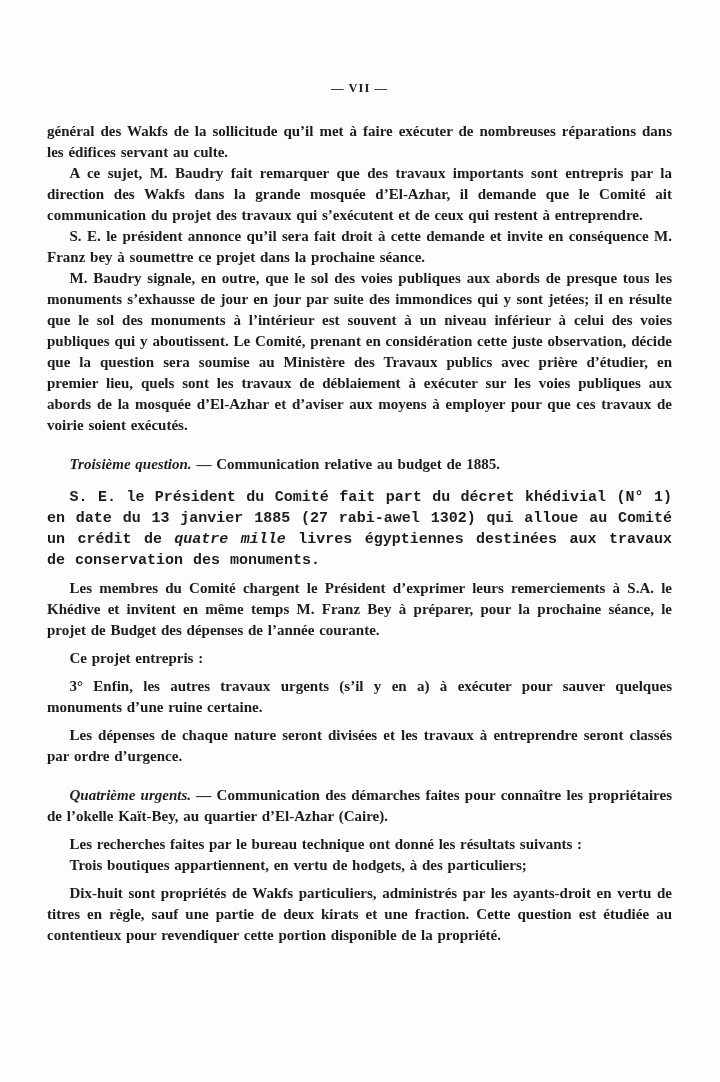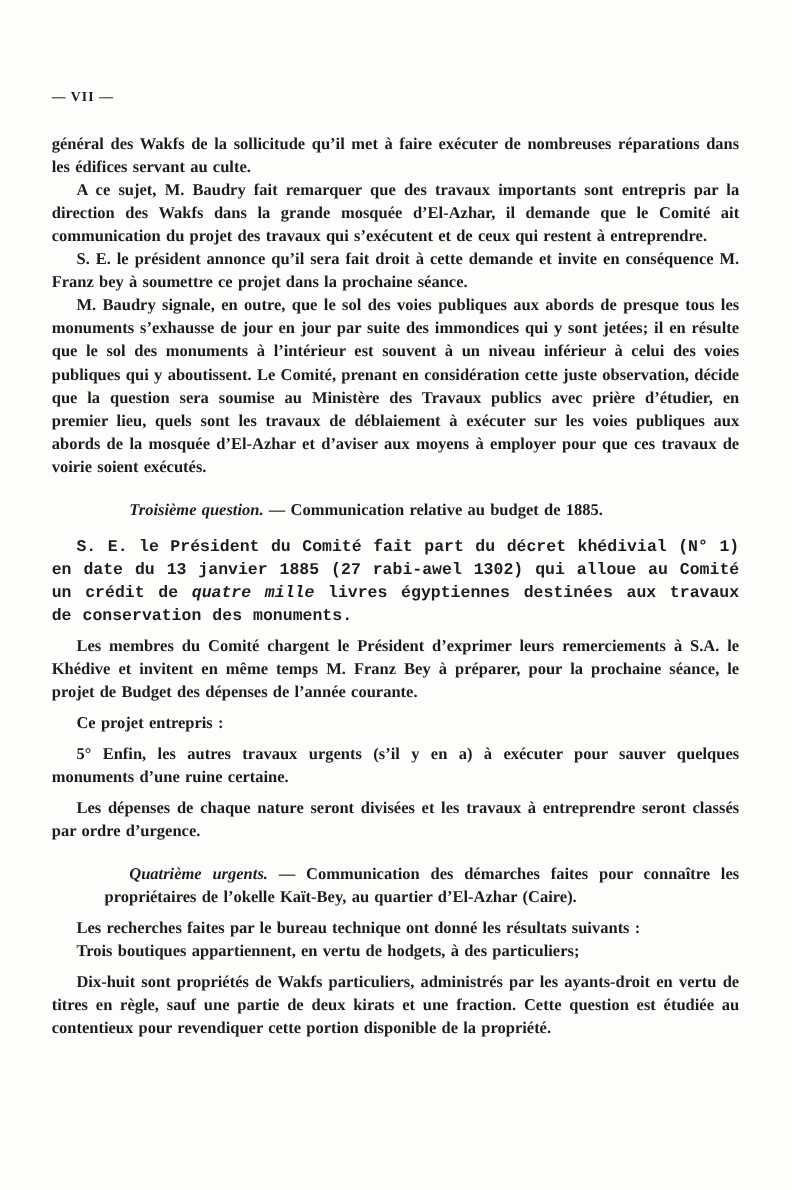--- a/index.html
+++ b/index.html
@@ -14,50 +14,51 @@
     background: #fdfdfb;
     box-sizing: border-box;
     padding: 78px 48px 20px 47px;
     font-family: "Liberation Serif", "DejaVu Serif", serif;
     font-weight: bold;
     color: #1c1c1c;
     font-size: 15px;
     line-height: 21px;
   }
   .page-number {
+    text-align: center;
     font-size: 12.5px;
     font-variant: small-caps;
     letter-spacing: 1px;
     margin-bottom: 22px;
   }
   .doc-body .para {
     margin: 0;
     text-align: justify;
     word-spacing: 1px;
   }
   .para.indent { text-indent: 1.5em; }
   .para.gap-sm { margin-top: 7px; }
   .para.gap-md { margin-top: 12px; font-family: Liberation Mono, monospace; }
-  .para.gap-lg { margin-top: 18px; margin-left: 48px; }
+  .para.gap-lg { margin-top: 18px; }
   .italic { font-style: italic; }
 </style>
 </head>
 <body>
 
 <div class="page">
   <div class="page-number">— VII —</div>
   <div class="doc-body">
       <p class="para"><span>général des Wakfs de la sollicitude qu’il met à faire exécuter de nombreuses réparations dans les édifices servant au culte.</span></p>
       <p class="para indent"><span>A ce sujet, M. Baudry fait remarquer que des travaux importants sont entrepris par la direction des Wakfs dans la grande mosquée d’El-Azhar, il demande que le Comité ait communication du projet des travaux qui s’exécutent et de ceux qui restent à entreprendre.</span></p>
       <p class="para indent"><span>S. E. le président annonce qu’il sera fait droit à cette demande et invite en conséquence M. Franz bey à soumettre ce projet dans la prochaine séance.</span></p>
       <p class="para indent"><span>M. Baudry signale, en outre, que le sol des voies publiques aux abords de presque tous les monuments s’exhausse de jour en jour par suite des immondices qui y sont jetées; il en résulte que le sol des monuments à l’intérieur est souvent à un niveau inférieur à celui des voies publiques qui y aboutissent. Le Comité, prenant en considération cette juste observation, décide que la question sera soumise au Ministère des Travaux publics avec prière d’étudier, en premier lieu, quels sont les travaux de déblaiement à exécuter sur les voies publiques aux abords de la mosquée d’El-Azhar et d’aviser aux moyens à employer pour que ces travaux de voirie soient exécutés.</span></p>
       <p class="para indent gap-lg"><span class="italic">Troisième question.</span><span> — Communication relative au budget de 1885.</span></p>
       <p class="para indent gap-md"><span>S. E. le Président du Comité fait part du décret khédivial (N° 1) en date du 13 janvier 1885 (27 rabi-awel 1302) qui alloue au Comité un crédit de </span><span class="italic">quatre mille</span><span> livres égyptiennes destinées aux travaux de conservation des monuments.</span></p>
       <p class="para indent gap-sm"><span>Les membres du Comité chargent le Président d’exprimer leurs remerciements à S.A. le Khédive et invitent en même temps M. Franz Bey à préparer, pour la prochaine séance, le projet de Budget des dépenses de l’année courante.</span></p>
       <p class="para indent gap-sm"><span>Ce projet entrepris :</span></p>
-      <p class="para indent gap-sm"><span>5° Enfin, les autres travaux urgents (s’il y en a) à exécuter pour sauver quelques monuments d’une ruine certaine.</span></p>
+      <p class="para indent gap-sm"><span>3° Enfin, les autres travaux urgents (s’il y en a) à exécuter pour sauver quelques monuments d’une ruine certaine.</span></p>
       <p class="para indent gap-sm"><span>Les dépenses de chaque nature seront divisées et les travaux à entreprendre seront classés par ordre d’urgence.</span></p>
       <p class="para indent gap-lg"><span class="italic">Quatrième urgents.</span><span> — Communication des démarches faites pour connaître les propriétaires de l’okelle Kaït-Bey, au quartier d’El-Azhar (Caire).</span></p>
       <p class="para indent gap-sm"><span>Les recherches faites par le bureau technique ont donné les résultats suivants :</span></p>
       <p class="para indent"><span>Trois boutiques appartiennent, en vertu de hodgets, à des particuliers;</span></p>
       <p class="para indent gap-sm"><span>Dix-huit sont propriétés de Wakfs particuliers, administrés par les ayants-droit en vertu de titres en règle, sauf une partie de deux kirats et une fraction. Cette question est étudiée au contentieux pour revendiquer cette portion disponible de la propriété.</span></p>
     </div>
 </div>
 
 </body></html>

